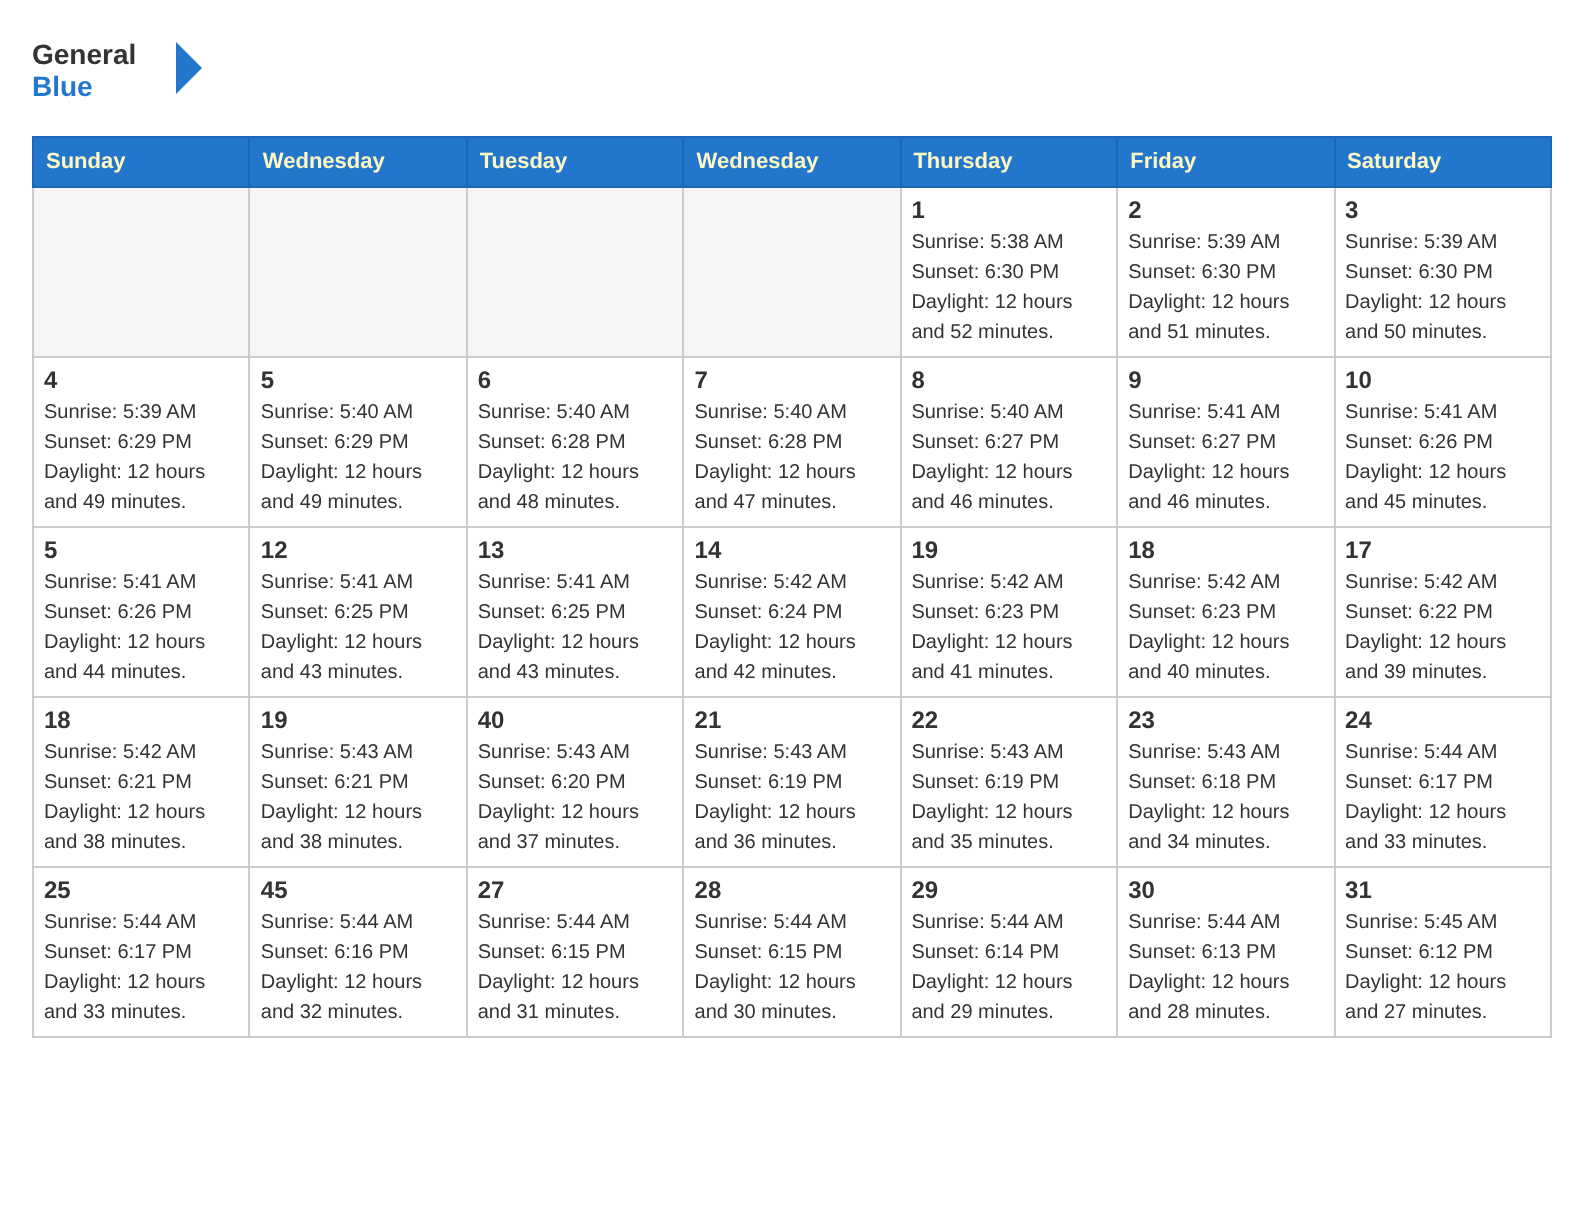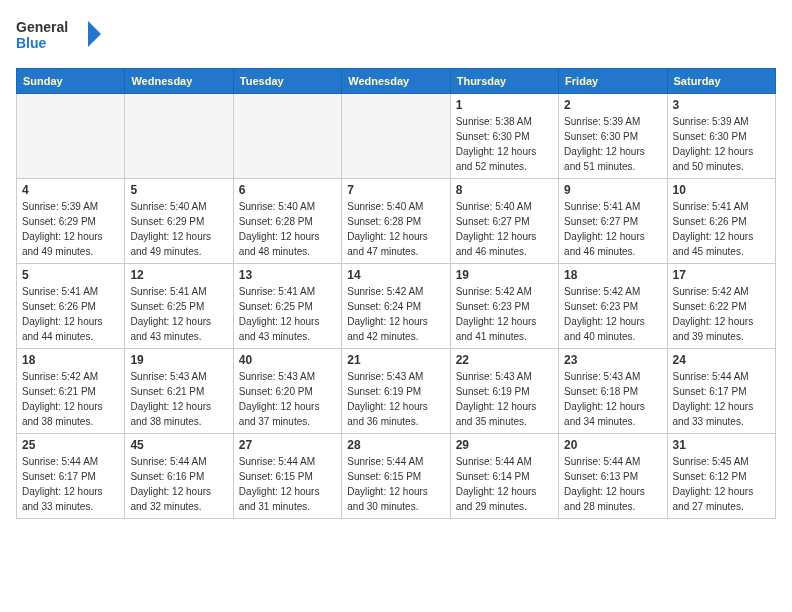--- a/index.html
+++ b/index.html
@@ -228,21 +228,21 @@
         </td>
         <td>
           <span class="day-number">28</span>
           <span class="day-info">Sunrise: 5:44 AM<br>Sunset: 6:15 PM<br>Daylight: 12 hours and 30 minutes.</span>
         </td>
         <td>
           <span class="day-number">29</span>
           <span class="day-info">Sunrise: 5:44 AM<br>Sunset: 6:14 PM<br>Daylight: 12 hours and 29 minutes.</span>
         </td>
         <td>
-          <span class="day-number">20</span>
+          <span class="day-number">30</span>
           <span class="day-info">Sunrise: 5:44 AM<br>Sunset: 6:13 PM<br>Daylight: 12 hours and 28 minutes.</span>
         </td>
         <td>
           <span class="day-number">31</span>
           <span class="day-info">Sunrise: 5:45 AM<br>Sunset: 6:12 PM<br>Daylight: 12 hours and 27 minutes.</span>
         </td>
       </tr>
     </tbody>
 </table>
 

